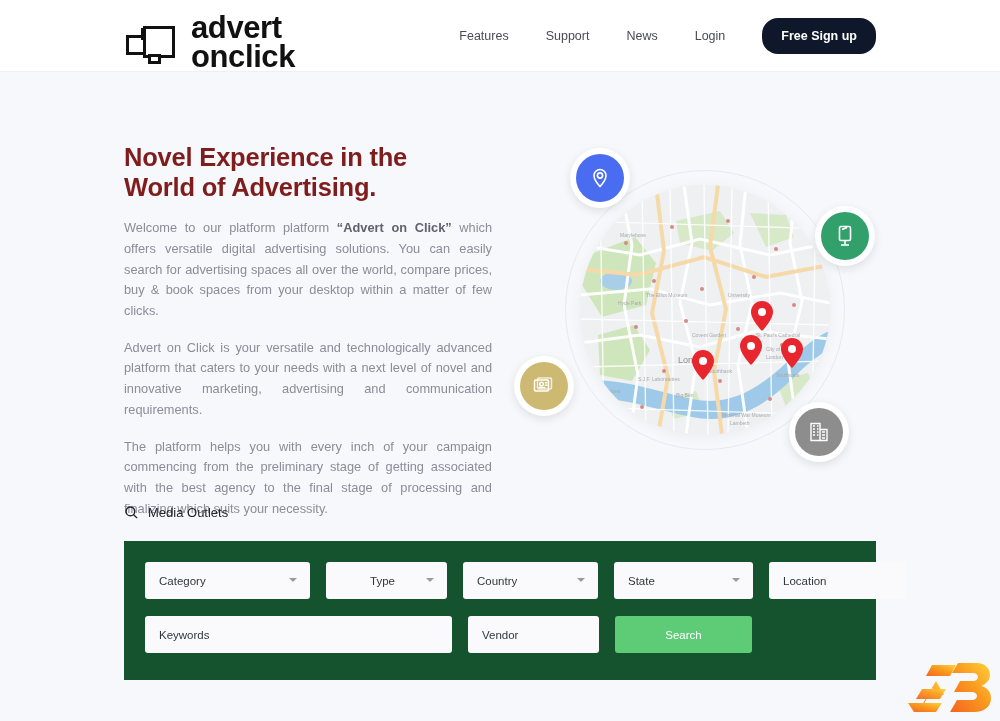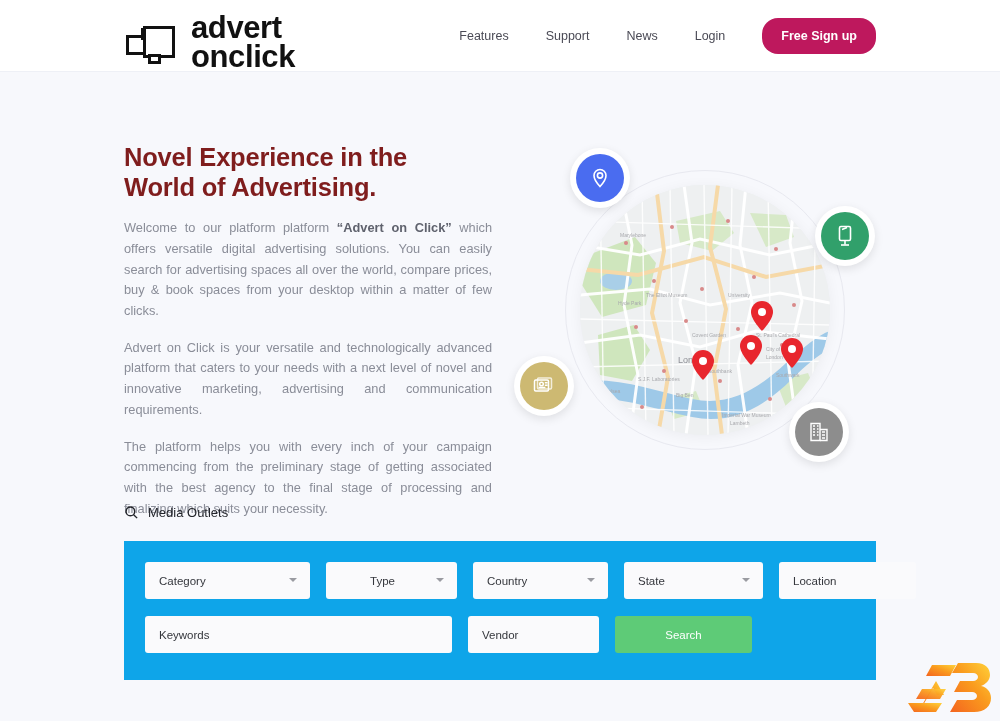--- a/index.html
+++ b/index.html
@@ -47,21 +47,21 @@
   .nav {
     position: absolute; right: 124px; top: 0; height: 72px;
     display: flex; align-items: center; gap: 1px;
   }
   .nav-link {
     font-size: 12.5px; color: #4a4a55; text-decoration: none;
     padding: 0 18px; cursor: pointer; white-space: nowrap;
   }
   .signup-btn {
     margin-left: 18px;
-    background: #be185d; color: #fff;
+    background: #0f172a; color: #fff;
     font-size: 12.5px; font-weight: bold;
     border: none; border-radius: 16px;
     padding: 11px 19px; cursor: pointer;
     white-space: nowrap;
   }
 
   
   .hero-left { position: absolute; left: 124px; top: 142px; width: 368px; }
   .hero-title {
     font-size: 25.5px; font-weight: bold; color: #7f1d1d;
@@ -118,21 +118,21 @@
 
   
   .media-label {
     position: absolute; left: 124px; top: 505px;
     display: flex; align-items: center; gap: 9px;
     font-size: 13px; color: #23252b;
   }
   .search-panel {
     position: absolute; left: 124px; top: 541px;
     width: 752px; height: 139px;
-    background: #0ea5e9;
+    background: #14532d;
   }
   .row { position: absolute; display: flex; }
   .row1 { left: 21px; top: 21px; gap: 16px; }
   .row2 { left: 21px; top: 75px; gap: 16px; }
 
   .field {
     position: relative;
     height: 37px; background: #fafafc;
     border: none; border-radius: 3px;
     display: flex; align-items: center;
@@ -141,21 +141,21 @@
     cursor: pointer;
   }
   .field.sel::after {
     content: ""; position: absolute; right: 13px; top: 16px;
     width: 0; height: 0;
     border-left: 4px solid transparent;
     border-right: 4px solid transparent;
     border-top: 4px solid #9a9ba1;
   }
   .w-cat { width: 165px; }
-  .w-typ { width: 131px; padding-left: 44px; }
+  .w-typ { width: 121px; padding-left: 44px; }
   .w-cou { width: 135px; }
   .w-sta { width: 139px; }
   .w-loc { width: 137px; }
   .w-key { width: 307px; }
   .w-ven { width: 131px; }
   .w-dat { width: 131px; }
   .search-btn {
     width: 137px; height: 37px;
     background: #5ecb77; color: #fff;
     border: none; border-radius: 3px;

